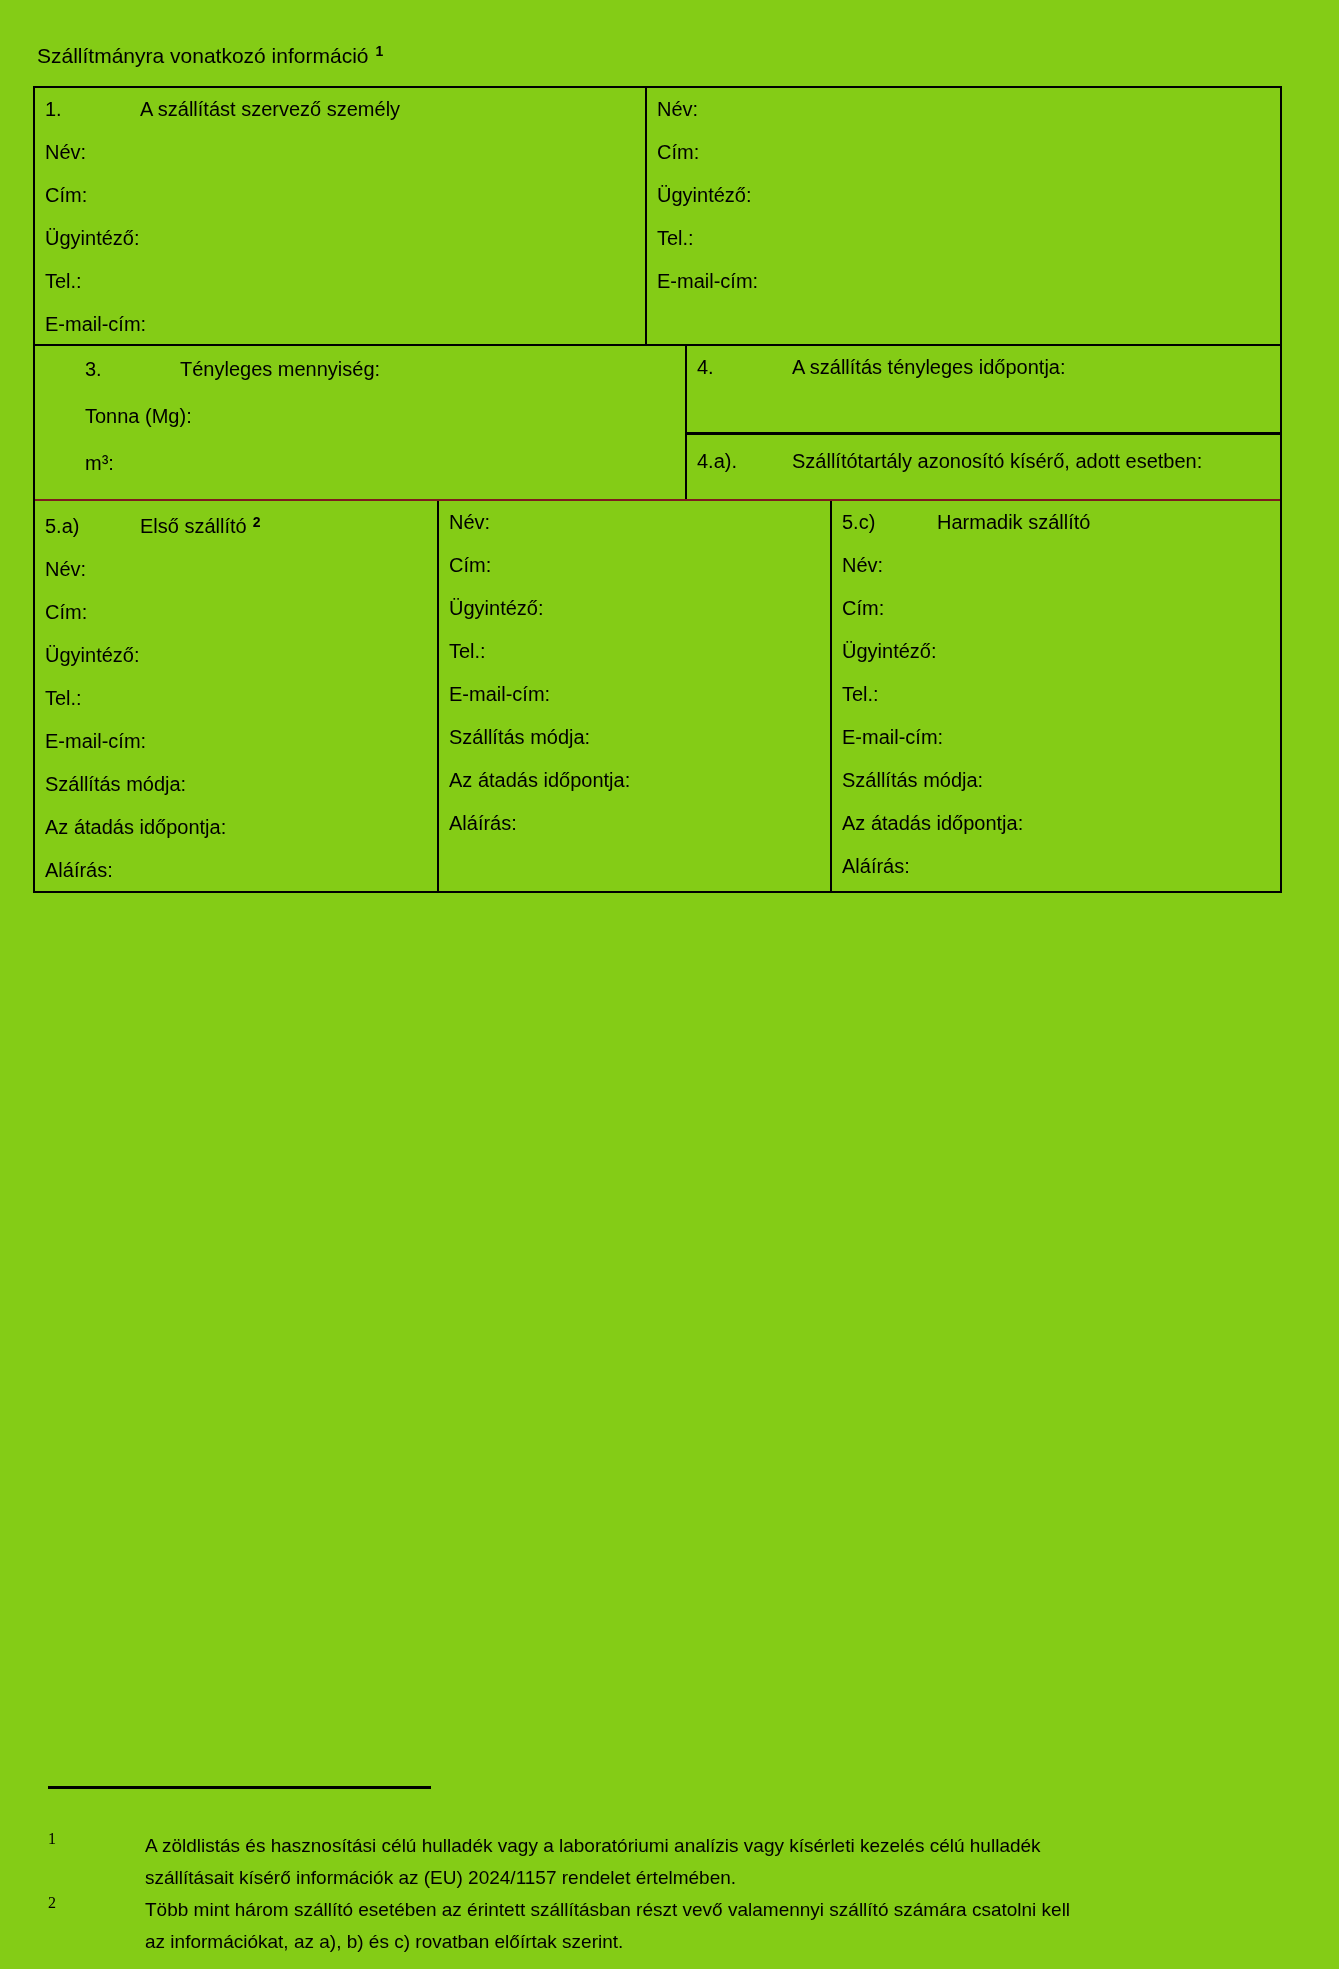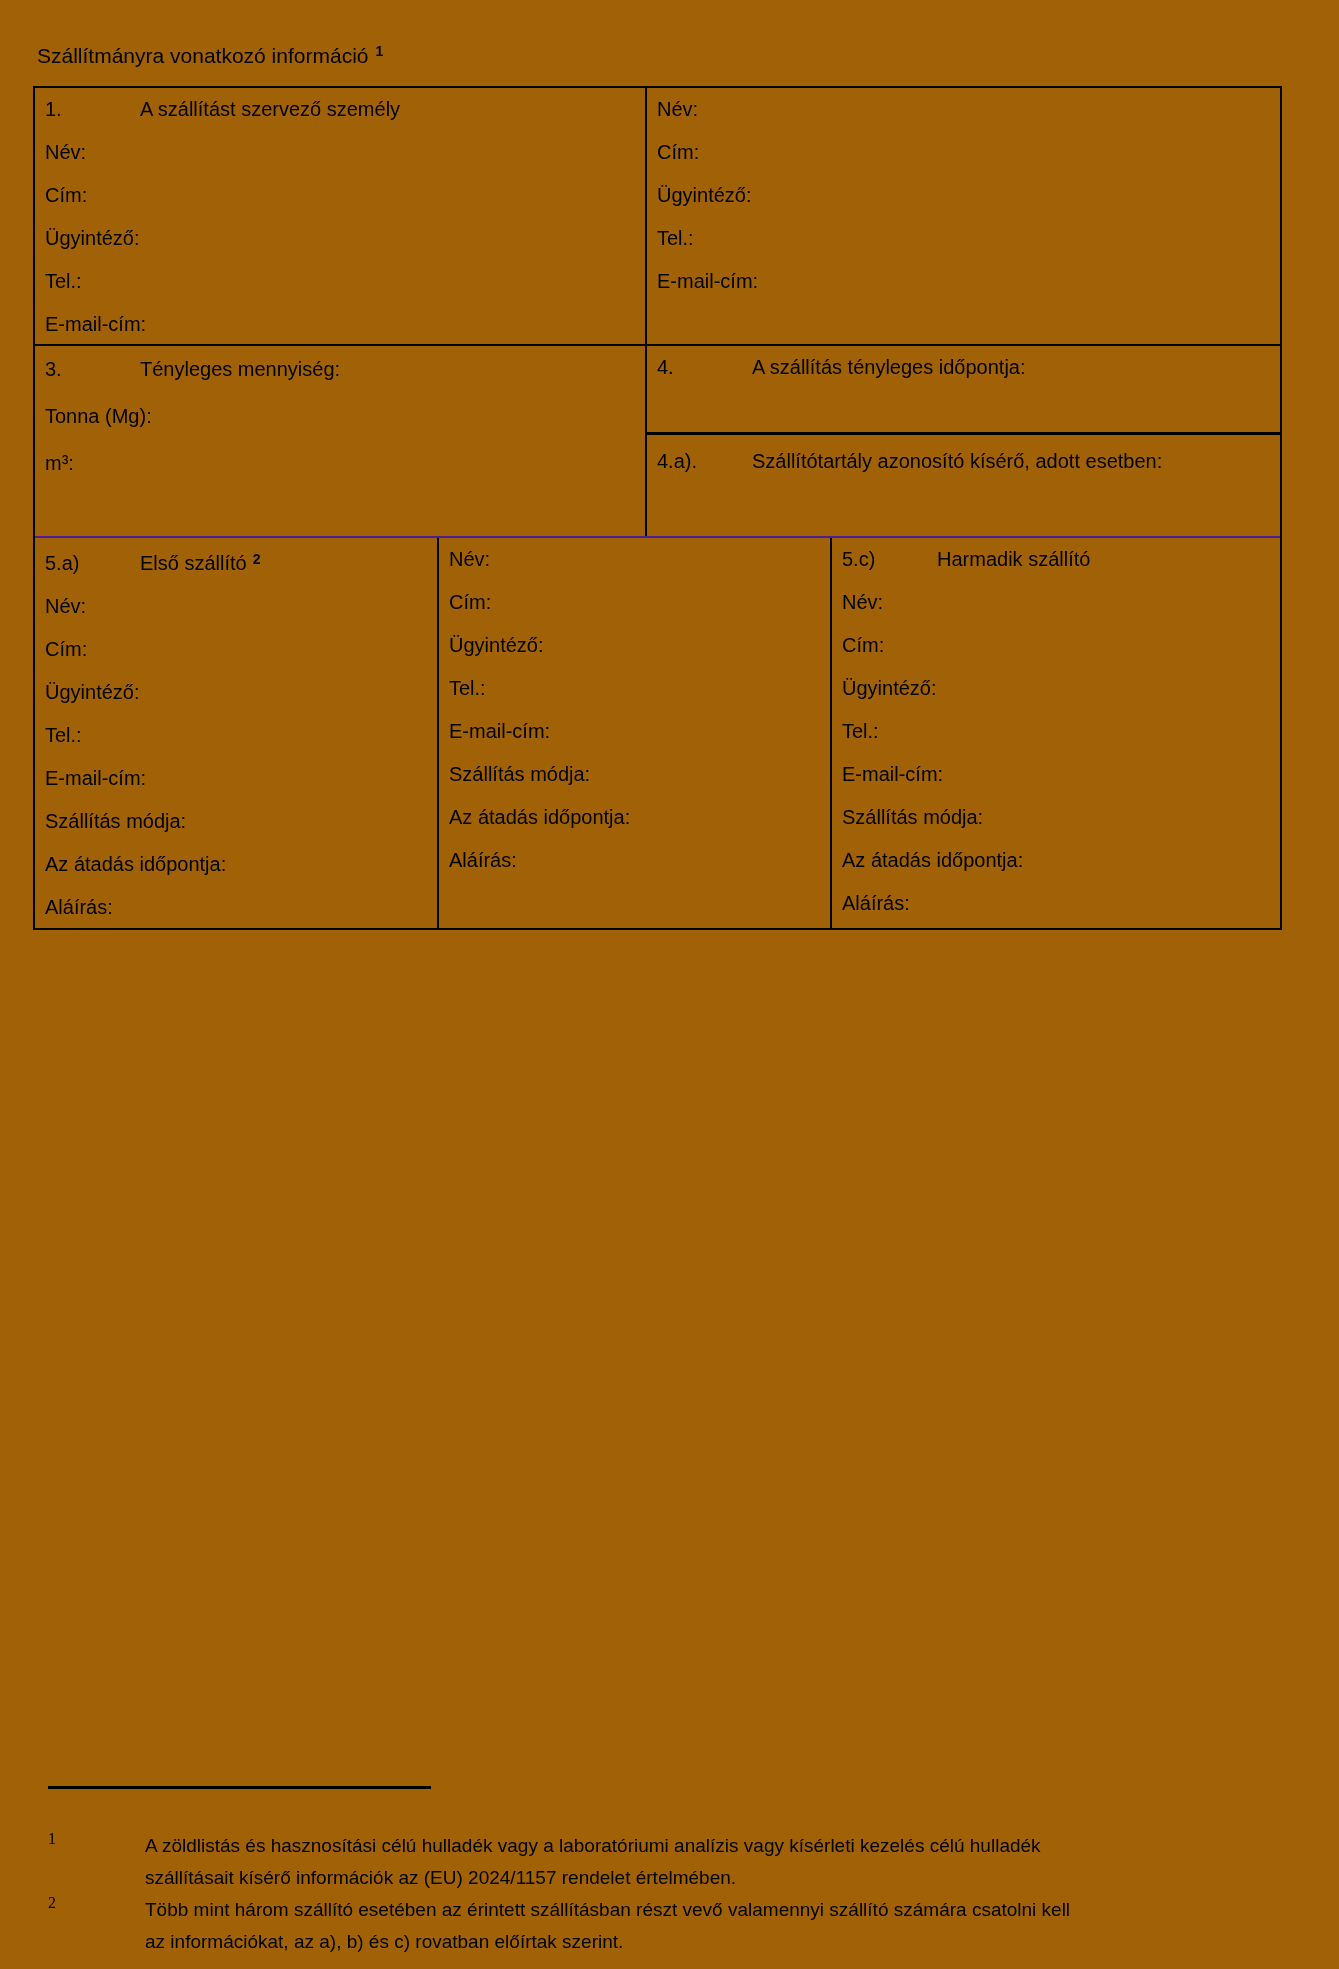--- a/index.html
+++ b/index.html
@@ -1,20 +1,20 @@
 <!DOCTYPE html>
 <html lang="hu"><head>
 <meta charset="utf-8">
 <style>
   html, body { margin: 0; padding: 0; background: #ffffff; }
   .page {
     position: relative;
     width: 1339px;
     height: 1969px;
-    background: #a16207;
+    background: #84cc16;
     color: #000000;
     font-family: "Liberation Sans", "DejaVu Sans", sans-serif;
     overflow: hidden;
     box-sizing: border-box;
   }
   * { box-sizing: border-box; }
 
   .title {
     position: absolute;
     left: 37px;
@@ -34,21 +34,21 @@
 
   .gtable {
     position: absolute;
     left: 33px;
     top: 86px;
     width: 1249px;
     border: 2px solid #000;
   }
   .trow { display: flex; width: 100%; }
   .trow-1 { height: 258px; border-bottom: 2px solid #000; }
-  .trow-2 { height: 192px; border-bottom: 2px solid #4c1d95; }
+  .trow-2 { height: 155px; border-bottom: 2px solid #7f1d1d; padding-left: 40px; }
   .trow-3 { height: 390px; }
 
   .cell {
     padding: 0 10px;
     font-size: 20px;
     line-height: 43px;
     overflow: hidden;
   }
   .cell-organizer { width: 612px; border-right: 2px solid #000; }
   .cell-importer  { flex: 1; }

